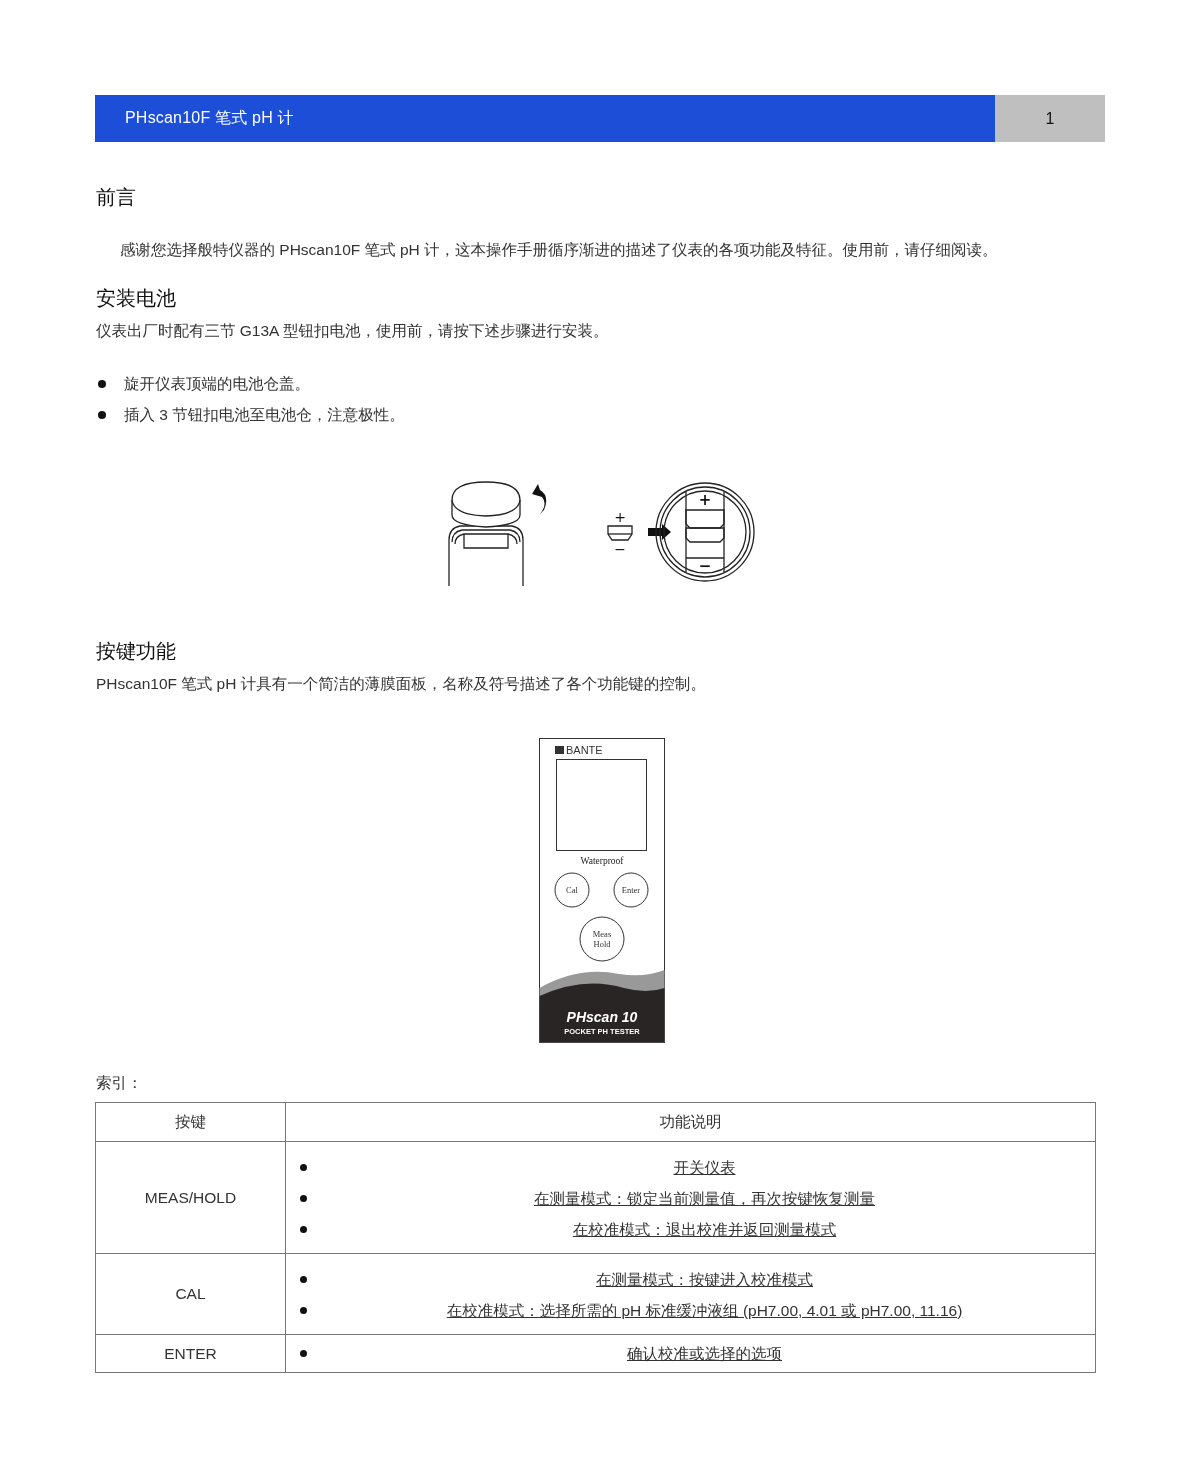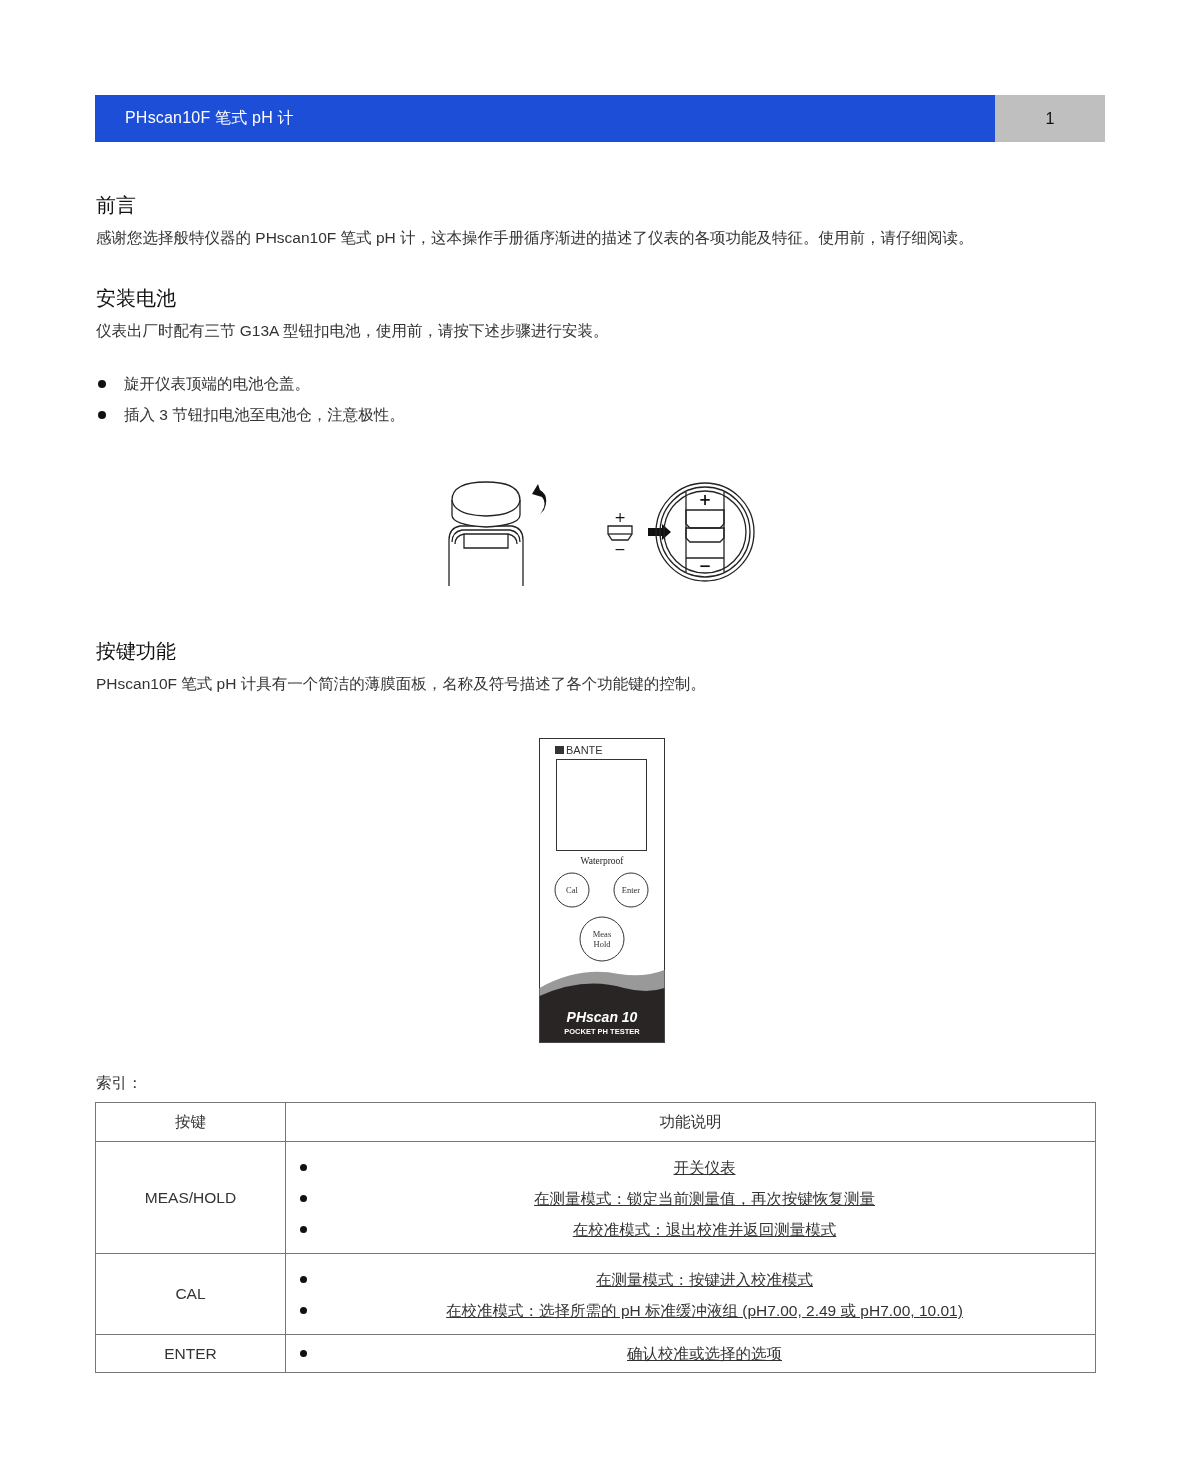--- a/index.html
+++ b/index.html
@@ -28,22 +28,22 @@
   .desc li::before { content: ""; position: absolute; left: 3px; top: 12px; width: 7px; height: 7px; border-radius: 50%; background: #111; }
 </style>
 </head>
 <body>
 
 <div class="header-bar">
   <span class="header-title">PHscan10F 笔式 pH 计</span>
 </div>
 <div class="header-page">1</div>
 
-<h2 class="h2" style="top:192px;">前言</h2>
-<p class="p" style="top:228px;">感谢您选择般特仪器的 PHscan10F 笔式 pH 计，这本操作手册循序渐进的描述了仪表的各项功能及特征。使用前，请仔细阅读。</p>
+<h2 class="h2" style="top:184px;">前言</h2>
+<p class="p" style="top:240px;margin-left:24px;">感谢您选择般特仪器的 PHscan10F 笔式 pH 计，这本操作手册循序渐进的描述了仪表的各项功能及特征。使用前，请仔细阅读。</p>
 
 <h2 class="h2" style="top:285px;">安装电池</h2>
 <p class="p" style="top:321px;">仪表出厂时配有三节 G13A 型钮扣电池，使用前，请按下述步骤进行安装。</p>
 <ul class="bullets" style="top:345px;margin-top:23px;">
   <li>旋开仪表顶端的电池仓盖。</li>
   <li>插入 3 节钮扣电池至电池仓，注意极性。</li>
 </ul>
 
 <div class="figure-battery">
   <svg width="330" height="120" viewBox="0 0 330 120">
@@ -138,21 +138,21 @@
         <li>在测量模式：锁定当前测量值，再次按键恢复测量</li>
         <li>在校准模式：退出校准并返回测量模式</li>
       </ul>
     </td>
   </tr>
   <tr>
     <td class="key">CAL</td>
     <td class="desc">
       <ul>
         <li>在测量模式：按键进入校准模式</li>
-        <li>在校准模式：选择所需的 pH 标准缓冲液组 (pH7.00, 2.49 或 pH7.00, 10.01)</li>
+        <li>在校准模式：选择所需的 pH 标准缓冲液组 (pH7.00, 4.01 或 pH7.00, 11.16)</li>
       </ul>
     </td>
   </tr>
   <tr>
     <td class="key">ENTER</td>
     <td class="desc" style="padding-top:3px;padding-bottom:3px;">
       <ul>
         <li>确认校准或选择的选项</li>
       </ul>
     </td>

